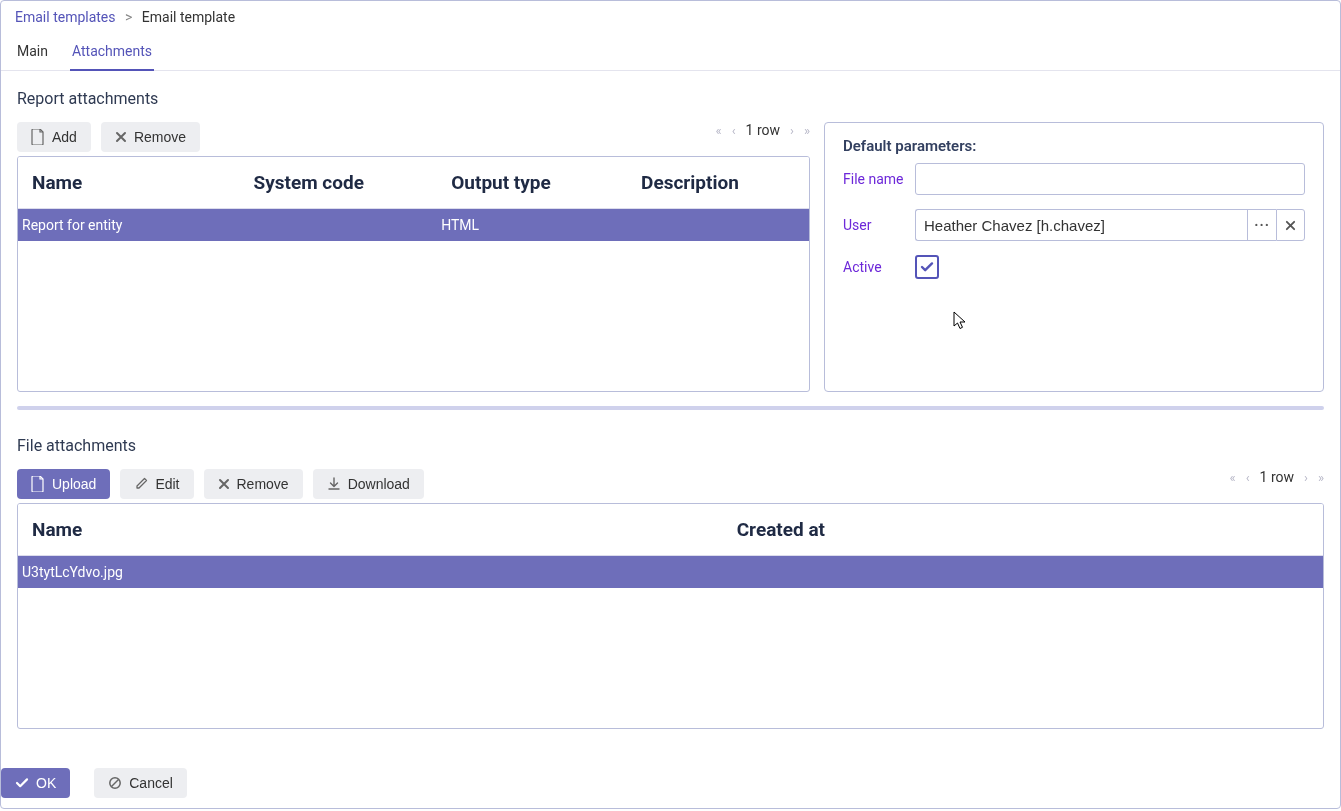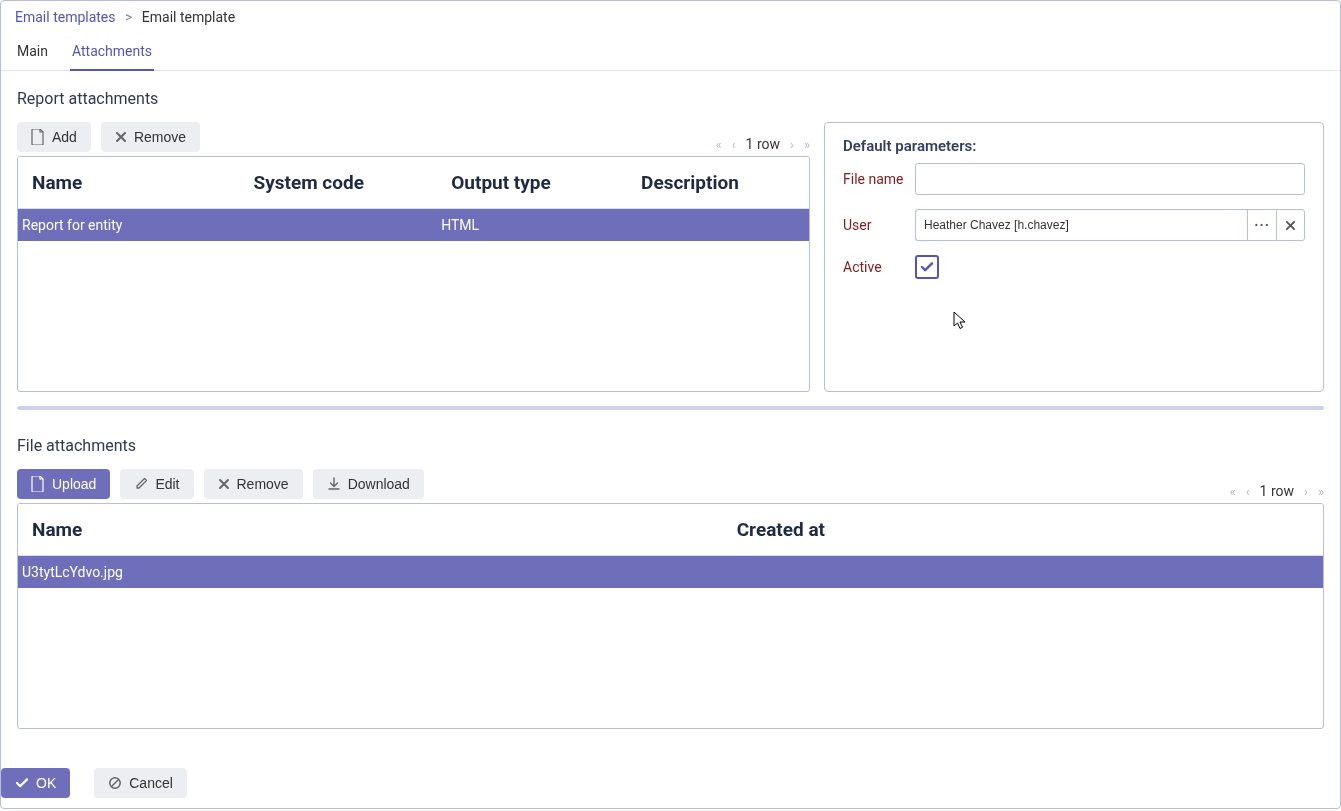--- a/index.html
+++ b/index.html
@@ -52,21 +52,21 @@
   }
   .section h2 {
     font-weight: 400;
     font-size: 16px;
     color: #2f3a52;
     margin: 8px 0 14px 0;
   }
   .toolbar-row {
     display: flex;
     justify-content: space-between;
-    align-items: flex-end;
+    align-items: flex-start;
     margin-bottom: 4px;
   }
   .btn {
     display: inline-flex;
     align-items: center;
     gap: 7px;
     padding: 7px 14px;
     border: none;
     border-radius: 4px;
     cursor: pointer;
@@ -114,32 +114,32 @@
     font-size: 15px;
     margin-bottom: 8px;
   }
   .form-row {
     display: flex;
     align-items: center;
     margin-bottom: 14px;
   }
   .form-row label {
     width: 72px;
-    color: #7f1d1d;
+    color: #6d28d9;
     font-size: 14px;
   }
   .form-row .control { flex: 1; display:flex; }
   .text-input {
     width: 100%;
     padding: 6px 8px;
     border: 1px solid #b8bdda;
     border-radius: 3px;
     background: #fff;
     color: #333;
-    font-size: 12px;
+    font-size: 15px;
     height: 32px;
   }
   .picker {
     display: flex;
     flex: 1;
   }
   .picker .text-input {
     border-top-right-radius: 0;
     border-bottom-right-radius: 0;
     border-right: none;

